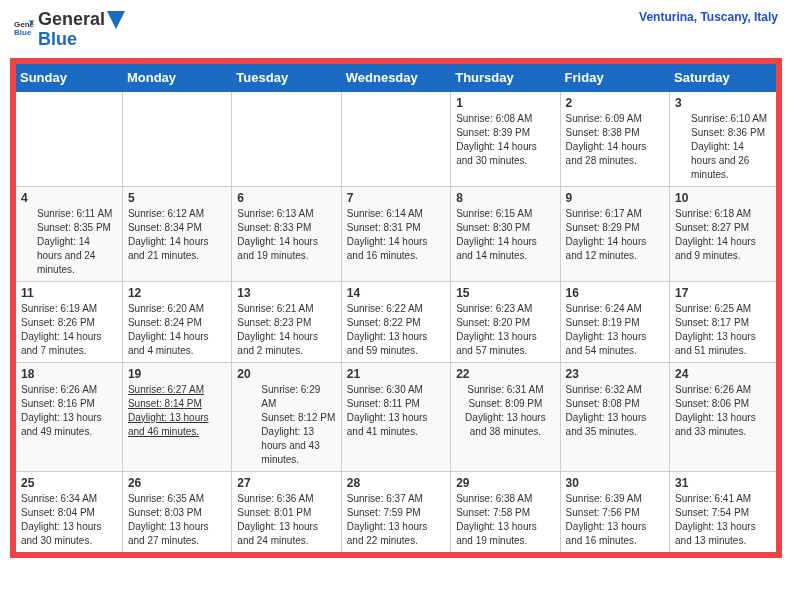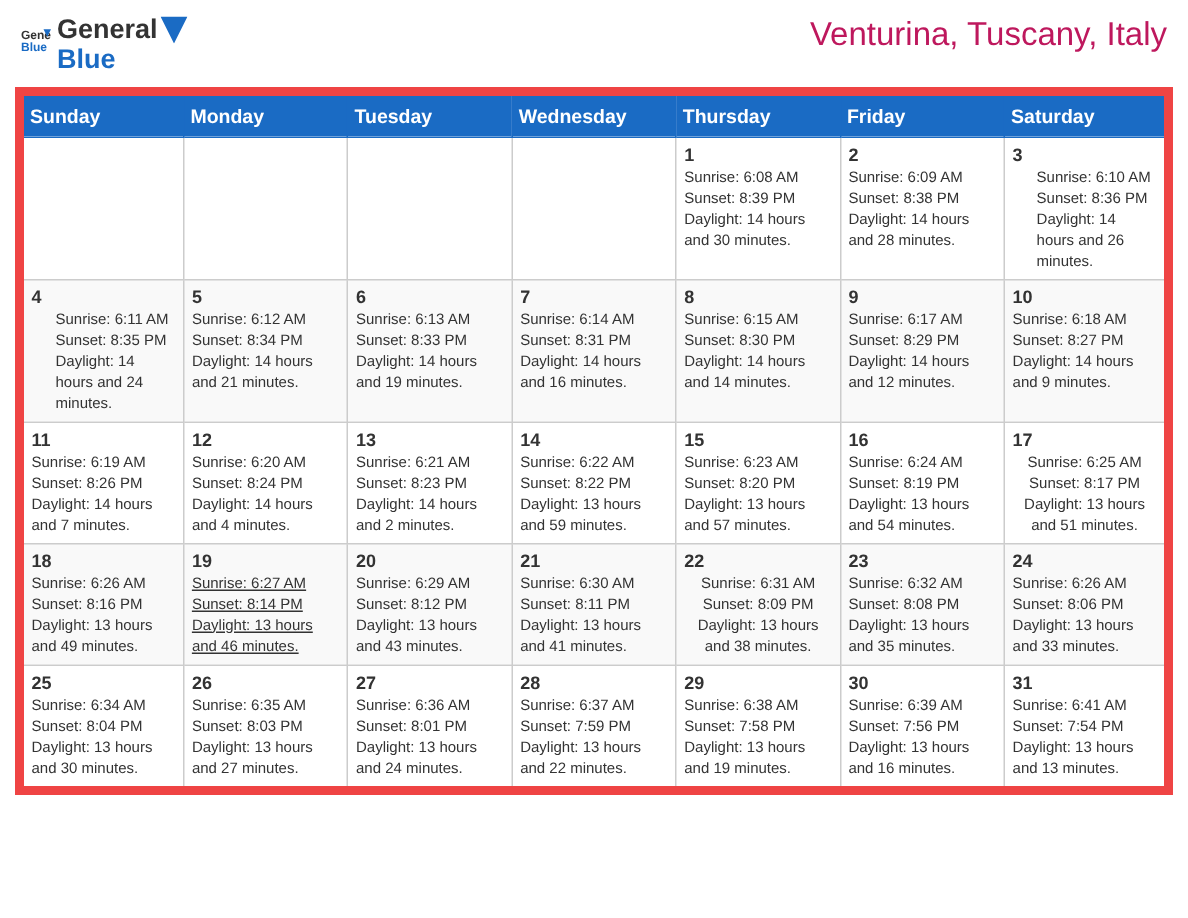--- a/index.html
+++ b/index.html
@@ -29,22 +29,23 @@
     .title-block {
       text-align: right;
     }
     .month-title {
       font-size: 36px;
       font-weight: bold;
       color: #222;
       line-height: 1.1;
     }
     .location-title {
-      font-size: 22px;
-      color: #be185d;
+      font-size: 12px;
+      color: #1d4ed8;
+      font-weight: bold;
     }
     .calendar {
       width: 100%;
       border-collapse: collapse;
       border: 6px solid #ef4444;
     }
     .calendar th {
       background-color: #1a6bc4;
       color: #fff;
       font-size: 13px;
@@ -221,41 +222,41 @@
 Daylight: 13 hours and 57 minutes.</div>
         </td>
         <td>
           <span class="day-number">16</span>
           <div class="day-info" style="white-space: pre-line;">Sunrise: 6:24 AM
 Sunset: 8:19 PM
 Daylight: 13 hours and 54 minutes.</div>
         </td>
         <td>
           <span class="day-number">17</span>
-          <div class="day-info" style="white-space: pre-line; text-align: center;">Sunrise: 6:25 AM
+          <div class="day-info" style="white-space: pre-line;">Sunrise: 6:25 AM
 Sunset: 8:17 PM
 Daylight: 13 hours and 51 minutes.</div>
         </td>
       </tr>
       <tr>
         <td>
           <span class="day-number">18</span>
           <div class="day-info" style="white-space: pre-line;">Sunrise: 6:26 AM
 Sunset: 8:16 PM
 Daylight: 13 hours and 49 minutes.</div>
         </td>
         <td>
           <span class="day-number">19</span>
           <div class="day-info" style="white-space: pre-line; text-decoration: underline;">Sunrise: 6:27 AM
 Sunset: 8:14 PM
 Daylight: 13 hours and 46 minutes.</div>
         </td>
         <td>
           <span class="day-number">20</span>
-          <div class="day-info" style="white-space: pre-line;">Sunrise: 6:29 AM
+          <div class="day-info" style="white-space: pre-line; margin-left: 24px;">Sunrise: 6:29 AM
 Sunset: 8:12 PM
 Daylight: 13 hours and 43 minutes.</div>
         </td>
         <td>
           <span class="day-number">21</span>
           <div class="day-info" style="white-space: pre-line;">Sunrise: 6:30 AM
 Sunset: 8:11 PM
 Daylight: 13 hours and 41 minutes.</div>
         </td>
         <td>

